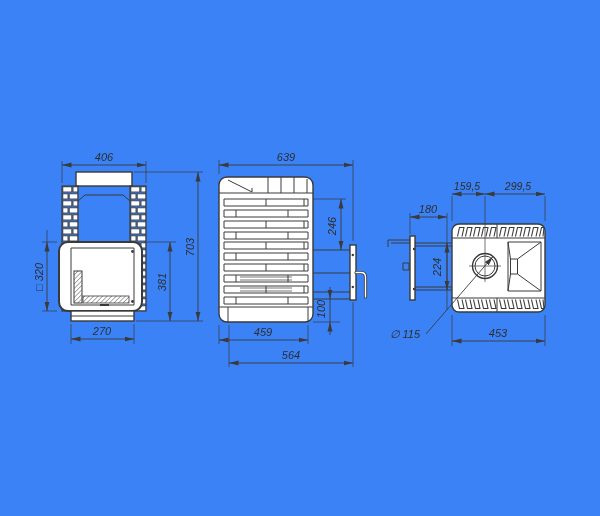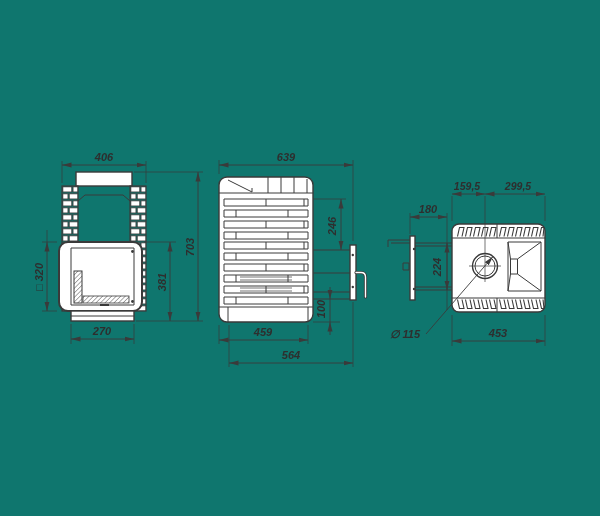--- a/index.html
+++ b/index.html
@@ -1,17 +1,17 @@
 <!DOCTYPE html>
 <html><head>
 <meta charset="utf-8">
 <style>
   html,body{margin:0;padding:0;background:#fff;}
-  .page{position:relative;width:600px;height:516px;background:#0f766e;overflow:hidden;
-        font-family:"Liberation Sans", sans-serif;font-weight:bold;}
+  .page{position:relative;width:600px;height:516px;background:#3b82f6;overflow:hidden;
+        font-family:"Liberation Sans", sans-serif;}
   svg{position:absolute;left:0;top:0;}
   .obj{stroke:#3a3a3a;fill:none;stroke-width:1.4;stroke-linejoin:round;}
   .obj2{stroke:#3a3a3a;fill:none;stroke-width:1;stroke-linejoin:round;}
   .objw{stroke:#3a3a3a;fill:#fff;stroke-width:1.4;}
   .thick{stroke:#3a3a3a;fill:#fff;stroke-width:2;}
   .dim{stroke:#3a3a3a;fill:none;stroke-width:0.9;}
   .ext{stroke:#3a3a3a;fill:none;stroke-width:0.7;}
   .dot{fill:#3a3a3a;stroke:none;}
   text.dm{font-family:"Liberation Sans", sans-serif;font-style:italic;font-size:11px;
           fill:#2e2e2e;}

